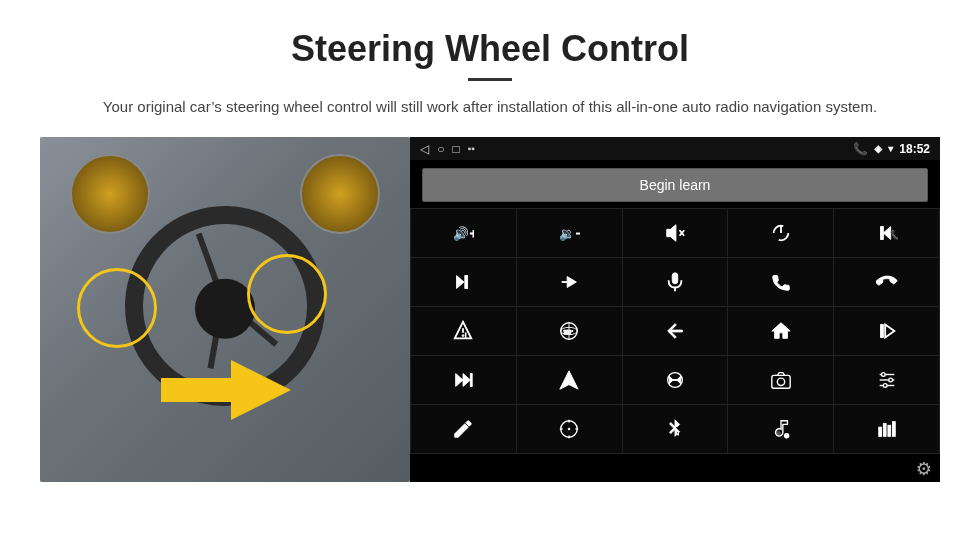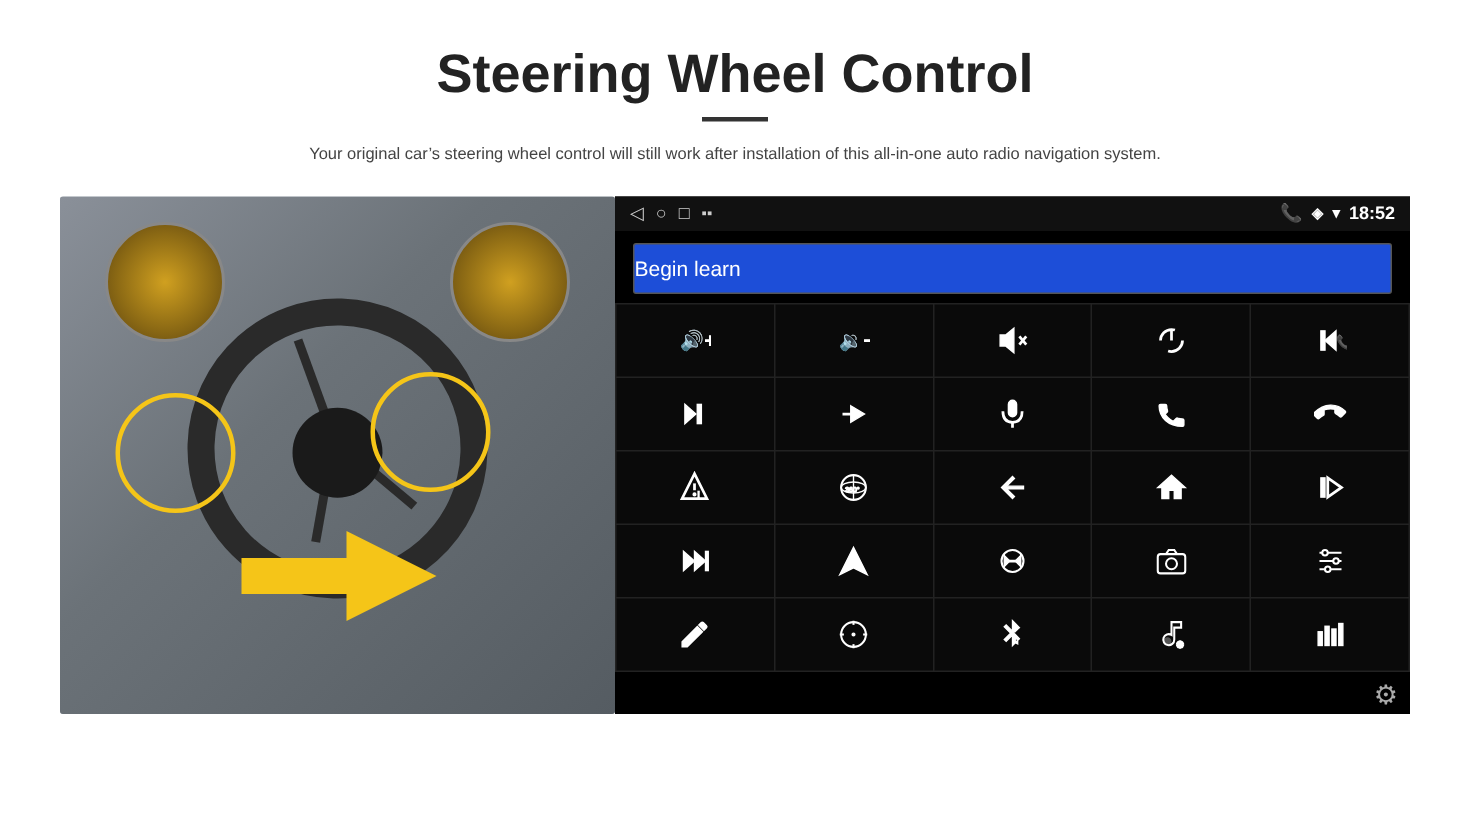--- a/index.html
+++ b/index.html
@@ -25,21 +25,21 @@
       color: #222;
       margin-bottom: 8px;
     }
     .title-divider {
       width: 44px;
       height: 3px;
       background: #333;
       margin: 0 auto 14px auto;
     }
     .subtitle {
-      font-size: 11px;
+      font-size: 15px;
       color: #444;
       line-height: 1.6;
       max-width: 780px;
       margin: 0 auto 18px auto;
       text-align: center;
     }
     .content-area {
       display: flex;
       gap: 0;
       width: 100%;
@@ -192,25 +192,25 @@
       color: #ccc;
       font-size: 12px;
     }
     .begin-learn-row {
       padding: 8px 12px 6px 12px;
       background: #000;
     }
     .begin-learn-btn {
       display: block;
       width: 100%;
-      background: #1d4ed8;
+      background: #737373;
       border: 1px solid #555;
       color: #fff;
       font-size: 14px;
-      text-align: left;
+      text-align: center;
       padding: 8px 0;
       cursor: pointer;
       border-radius: 2px;
     }
     .controls-grid {
       display: grid;
       grid-template-columns: repeat(5, 1fr);
       gap: 1px;
       background: #222;
       flex: 1;

